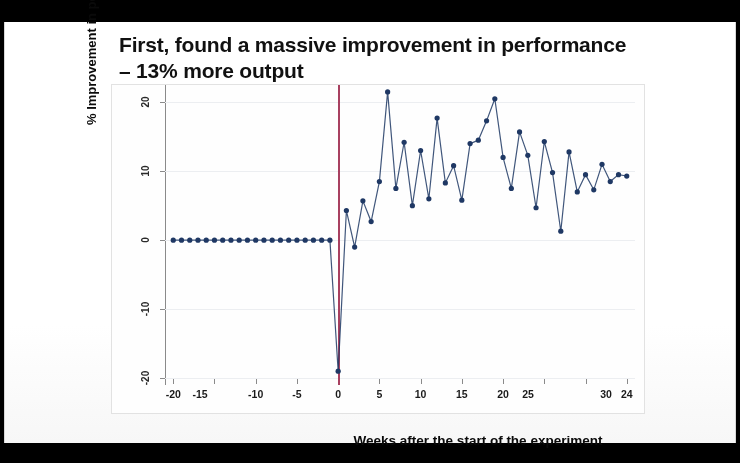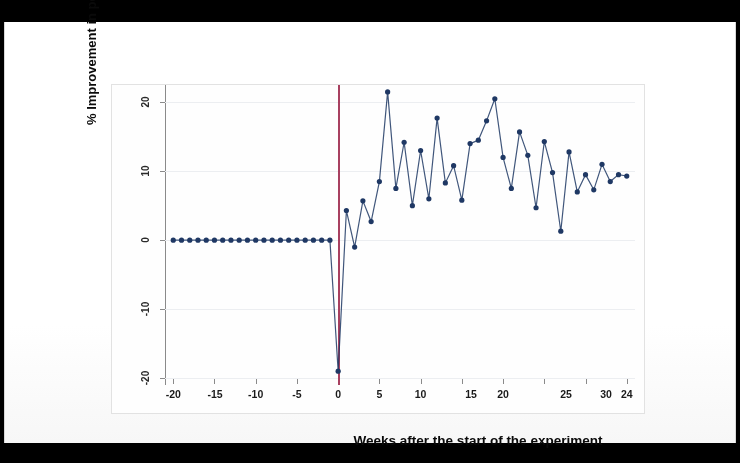--- a/index.html
+++ b/index.html
@@ -185,20 +185,21 @@
 <body>
 
 <div id="screen">
 
   <div class="letterbox-top"></div>
   <div class="letterbox-bottom"></div>
 
   <div class="slide">
     <div class="slide-inner"></div>
 
+    <div class="slide-title">First, found a massive improvement in performance – 13% more output</div>
 
     <div class="chart-wrap">
       <div class="ylabel-holder">
         <div class="ylabel">% Improvement in performance</div>
       </div>
       <div class="plot-area" id="plot">
         <div class="axis-y"></div>
         <div class="axis-x"></div>
       <div class="gridline" style="top: 281.103px;"></div>
           <div class="ytick-mark" style="top: 281.103px;"></div>
@@ -211,37 +212,37 @@
           <div class="ytick-label" style="top: 135.172px;"><span>0</span></div>
           <div class="gridline" style="top: 74.2069px;"></div>
           <div class="ytick-mark" style="top: 74.2069px;"></div>
           <div class="ytick-label" style="top: 66.2069px;"><span>10</span></div>
           <div class="gridline" style="top: 5.24138px;"></div>
           <div class="ytick-mark" style="top: 5.24138px;"></div>
           <div class="ytick-label" style="top: -2.75862px;"><span>20</span></div>
           <div class="xtick-mark" style="left: 8.24561px;"></div>
           <div class="xtick-label" style="left: 8.24561px;">-20</div>
           <div class="xtick-mark" style="left: 49.4737px;"></div>
-          <div class="xtick-label" style="left: 50px;">-15</div>
+          <div class="xtick-label" style="left: 35px;">-15</div>
           <div class="xtick-mark" style="left: 90.7018px;"></div>
           <div class="xtick-label" style="left: 90.7018px;">-10</div>
           <div class="xtick-mark" style="left: 131.93px;"></div>
           <div class="xtick-label" style="left: 131.93px;">-5</div>
           <div class="xtick-mark" style="left: 173.158px;"></div>
           <div class="xtick-label" style="left: 173.158px;">0</div>
           <div class="xtick-mark" style="left: 214.386px;"></div>
           <div class="xtick-label" style="left: 214.386px;">5</div>
           <div class="xtick-mark" style="left: 255.614px;"></div>
           <div class="xtick-label" style="left: 255.614px;">10</div>
           <div class="xtick-mark" style="left: 296.842px;"></div>
-          <div class="xtick-label" style="left: 296.842px; text-align: right;">15</div>
+          <div class="xtick-label" style="left: 296.842px;">15</div>
           <div class="xtick-mark" style="left: 338.07px;"></div>
           <div class="xtick-label" style="left: 338.07px;">20</div>
           <div class="xtick-mark" style="left: 379.298px;"></div>
-          <div class="xtick-label" style="left: 401px;">25</div>
+          <div class="xtick-label" style="left: 363px;">25</div>
           <div class="xtick-mark" style="left: 420.526px;"></div>
           <div class="xtick-label" style="left: 441px;">30</div>
           <div class="xtick-mark" style="left: 461.754px;"></div>
           <div class="xtick-label" style="left: 461.754px;">24</div>
           <div class="vline" style="left: 173.158px; background: rgb(168, 64, 96);"></div>
           <svg class="series" width="470" height="300">
             <polyline points="8.25,155.17 16.49,155.17 24.74,155.17 32.98,155.17 41.23,155.17 49.47,155.17 57.72,155.17 65.96,155.17 74.21,155.17 82.46,155.17 90.70,155.17 98.95,155.17 107.19,155.17 115.44,155.17 123.68,155.17 131.93,155.17 140.18,155.17 148.42,155.17 156.67,155.17 164.91,155.17 173.16,286.21 181.40,125.52 189.65,162.07 197.89,115.86 206.14,136.55 214.39,96.55 222.63,6.90 230.88,103.45 239.12,57.24 247.37,120.69 255.61,65.52 263.86,113.79 272.11,33.10 280.35,97.93 288.60,80.69 296.84,115.17 305.09,58.62 313.33,55.17 321.58,35.86 329.82,13.79 338.07,72.41 346.32,103.45 354.56,46.90 362.81,70.34 371.05,122.76 379.30,56.55 387.54,87.59 395.79,146.21 404.04,66.90 412.28,106.90 420.53,89.66 428.77,104.83 437.02,79.31 445.26,96.55 453.51,89.66 461.75,91.03" fill="none" stroke="#1f3864" stroke-width="1.2" opacity="0.85"></polyline>
             <circle cx="8.25" cy="155.17" r="2.6" fill="#1f3864"></circle>
             <circle cx="16.49" cy="155.17" r="2.6" fill="#1f3864"></circle>
             <circle cx="24.74" cy="155.17" r="2.6" fill="#1f3864"></circle>

